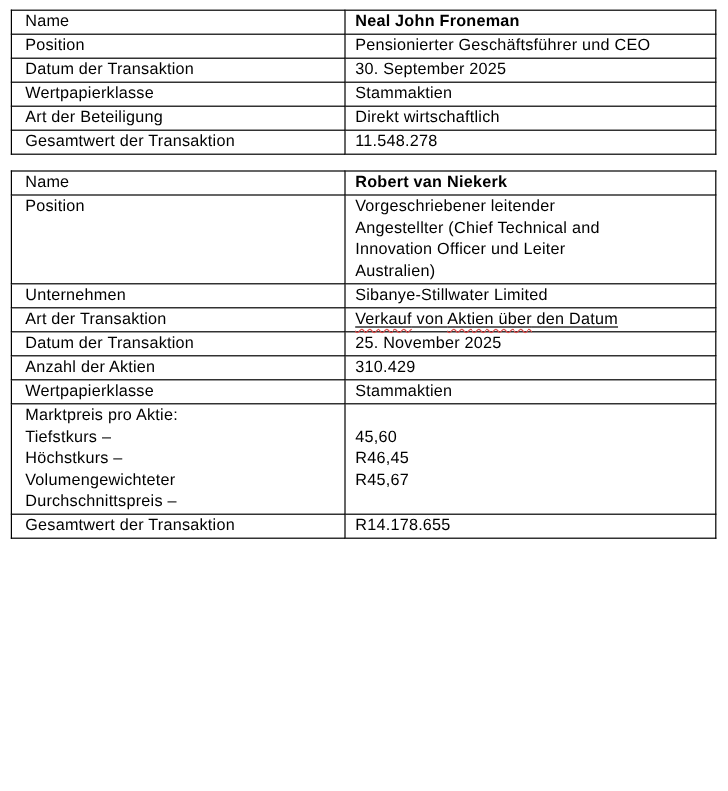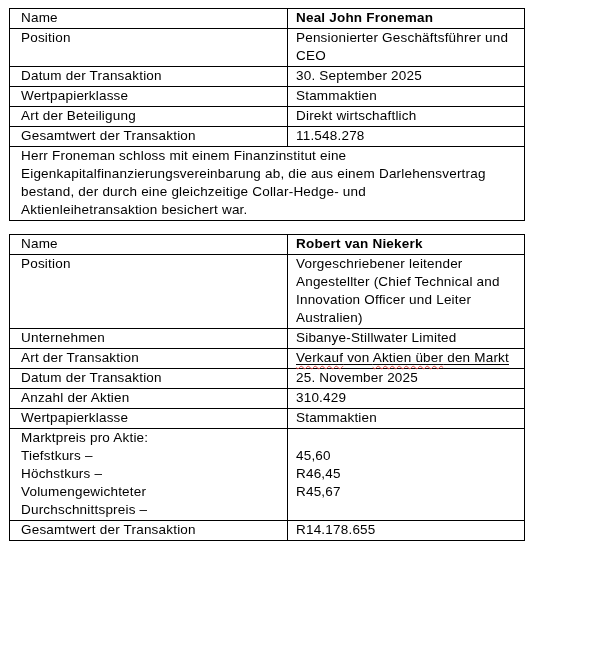--- a/index.html
+++ b/index.html
@@ -15,21 +15,21 @@
   .page {
     padding: 8px 9px;
     font-family: "Liberation Sans", "DejaVu Sans", sans-serif;
     font-size: 13.5px;
     line-height: 18px;
     color: #000000;
     letter-spacing: 0.2px;
   }
   table.doc-table {
     border-collapse: collapse;
-    width: 516px;
+    width: 588px;
     table-layout: fixed;
   }
   table.doc-table + table.doc-table {
     margin-top: 13px;
   }
   td {
     border: 1px solid #000000;
     vertical-align: top;
     white-space: pre-line;
     padding: 0 4px 1px 8px;
@@ -85,26 +85,20 @@
         <td class="val">Stammaktien</td>
       </tr>
       <tr>
         <td class="lbl">Art der Beteiligung</td>
         <td class="val">Direkt wirtschaftlich</td>
       </tr>
       <tr>
         <td class="lbl">Gesamtwert der Transaktion</td>
         <td class="val">11.548.278</td>
       </tr>
-      <tr>
-        <td class="note" colspan="2">Herr Froneman schloss mit einem Finanzinstitut eine
-Eigenkapitalfinanzierungsvereinbarung ab, die aus einem Darlehensvertrag
-bestand, der durch eine gleichzeitige Collar-Hedge- und
-Aktienleihetransaktion besichert war.</td>
-      </tr>
     </tbody>
   </table>
 
   <table class="doc-table">
     <colgroup>
         <col style="width:278px">
         <col>
       </colgroup>
     <tbody>
       <tr>
@@ -117,21 +111,21 @@
 Angestellter (Chief Technical and
 Innovation Officer und Leiter
 Australien)</td>
       </tr>
       <tr>
         <td class="lbl">Unternehmen</td>
         <td class="val">Sibanye-Stillwater Limited</td>
       </tr>
       <tr>
         <td class="lbl">Art der Transaktion</td>
-        <td class="val"><span class="ul"><span class="sq">Verkauf</span><span> von </span><span class="sq">Aktien über</span><span> den Markt</span></span></td>
+        <td class="val"><span class="ul"><span class="sq">Verkauf</span><span> von </span><span class="sq">Aktien über</span><span> den Datum</span></span></td>
       </tr>
       <tr>
         <td class="lbl">Datum der Transaktion</td>
         <td class="val">25. November 2025</td>
       </tr>
       <tr>
         <td class="lbl">Anzahl der Aktien</td>
         <td class="val">310.429</td>
       </tr>
       <tr>

